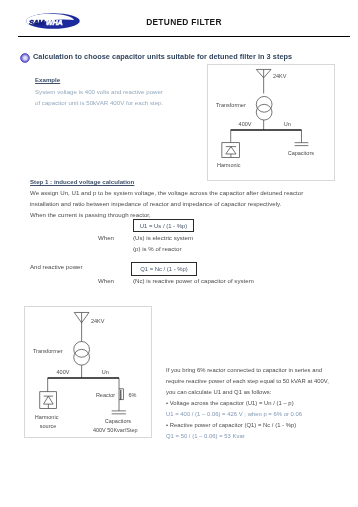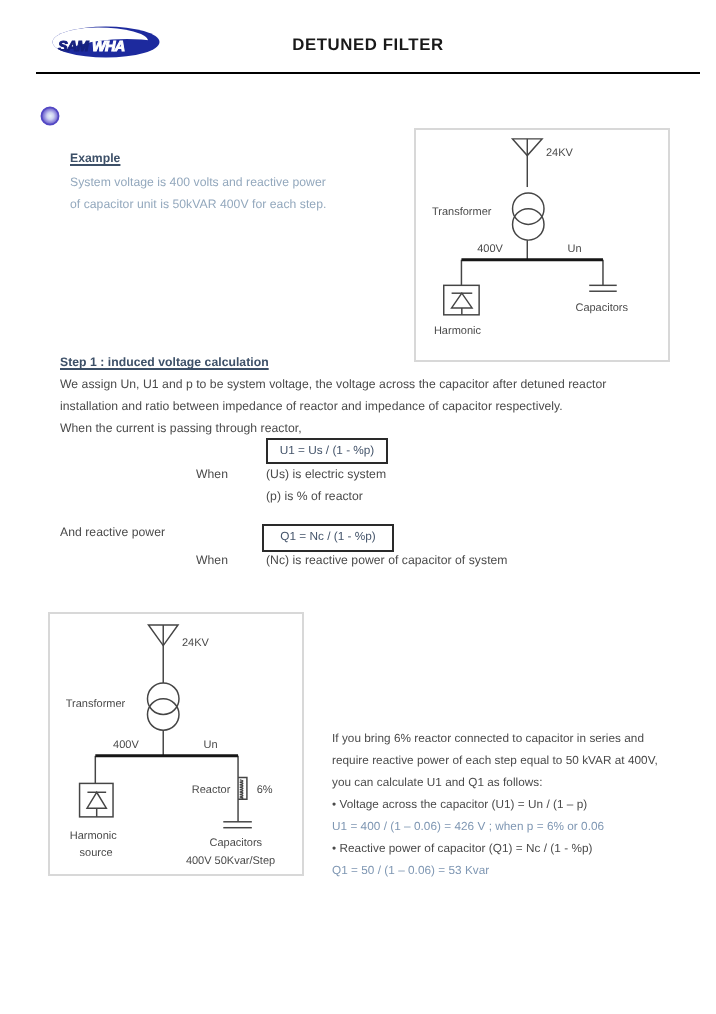--- a/index.html
+++ b/index.html
@@ -64,20 +64,21 @@
       <radialGradient id="bgrad" cx="52%" cy="50%" r="52%">
         <stop offset="0%" stop-color="#e9f3fb"></stop>
         <stop offset="36%" stop-color="#cdd1f0"></stop>
         <stop offset="62%" stop-color="#9a94e0"></stop>
         <stop offset="100%" stop-color="#4f44bd"></stop>
       </radialGradient>
     </defs>
     <circle cx="10" cy="10" r="9" fill="url(#bgrad)"></circle>
     <circle cx="10" cy="10" r="8.6" fill="none" stroke="#5348c4" stroke-width="1.7"></circle>
   </svg>
+  <div class="sec-title">Calculation to choose capacitor units suitable for detuned filter in 3 steps</div>
 
   <div class="t u bold" style="left:35px;top:76px;">Example</div>
   <div class="t lt" style="left:35px;top:88px;">System voltage is 400 volts and reactive power</div>
   <div class="t lt" style="left:35px;top:99px;">of capacitor unit is 50kVAR 400V for each step.</div>
 
   <div class="t u bold" style="left:30px;top:178px;">Step 1 : induced voltage calculation</div>
   <div class="t" style="left:30px;top:189px;">We assign Un, U1 and p to be system voltage, the voltage across the capacitor after detuned reactor</div>
   <div class="t" style="left:30px;top:200px;">installation and ratio between impedance of reactor and impedance of capacitor respectively.</div>
   <div class="t" style="left:30px;top:211px;">When the current is passing through reactor,</div>
 

